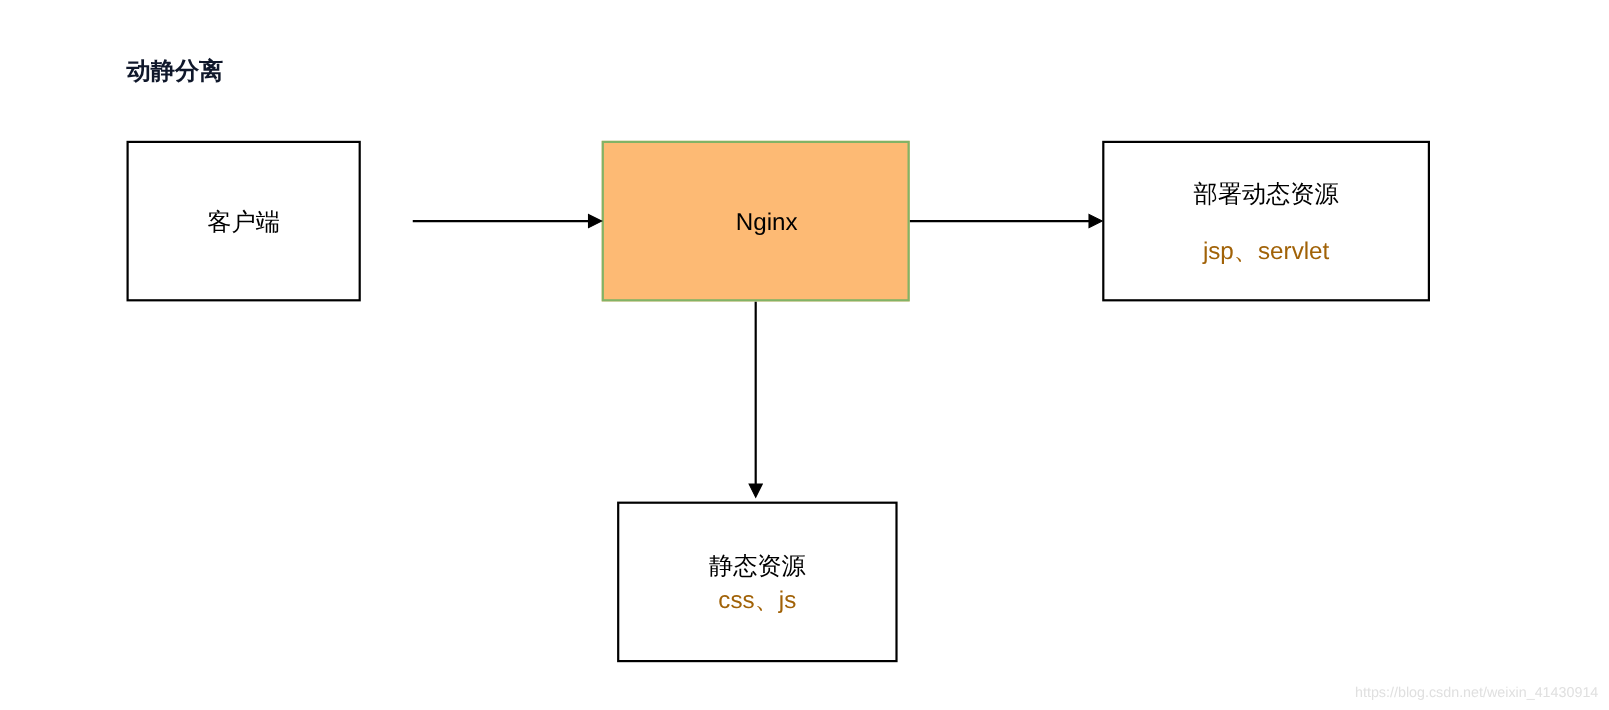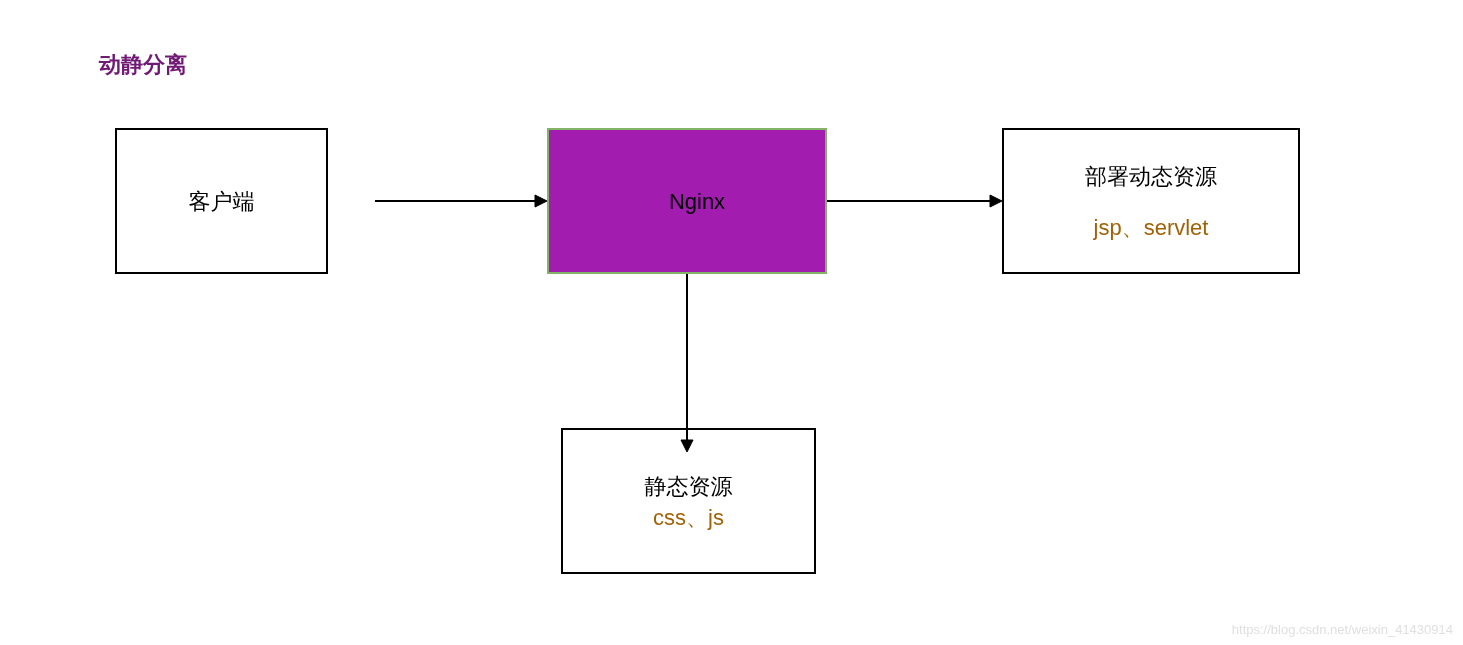--- a/index.html
+++ b/index.html
@@ -9,25 +9,25 @@
     }
     body {
       width: 1463px;
       height: 645px;
       background: #ffffff;
       font-family: "Microsoft YaHei", "SimSun", Arial, sans-serif;
       position: relative;
     }
     .diagram-title {
       position: absolute;
-      left: 99px;
+      left: 115px;
       top: 50px;
       font-size: 22px;
       font-weight: bold;
-      color: #701a75;
+      color: #0f172a;
     }
     .box {
       position: absolute;
       border: 2px solid #000;
       display: flex;
       flex-direction: column;
       align-items: center;
       justify-content: center;
       background: #ffffff;
     }
@@ -35,34 +35,34 @@
       left: 115px;
       top: 128px;
       width: 213px;
       height: 146px;
     }
     .box-nginx {
       left: 547px;
       top: 128px;
       width: 280px;
       height: 146px;
-      background: #a21caf;
+      background: #fdba74;
       border: 2px solid #82b366;
       padding-left: 20px;
     }
     .box-dynamic {
       left: 1002px;
       top: 128px;
       width: 298px;
       height: 146px;
       gap: 20px;
     }
     .box-static {
       left: 561px;
-      top: 428px;
+      top: 456px;
       width: 255px;
       height: 146px;
     }
     .box-label {
       font-size: 22px;
       color: #000;
       text-align: center;
       line-height: 1.5;
     }
     .box-sublabel {

